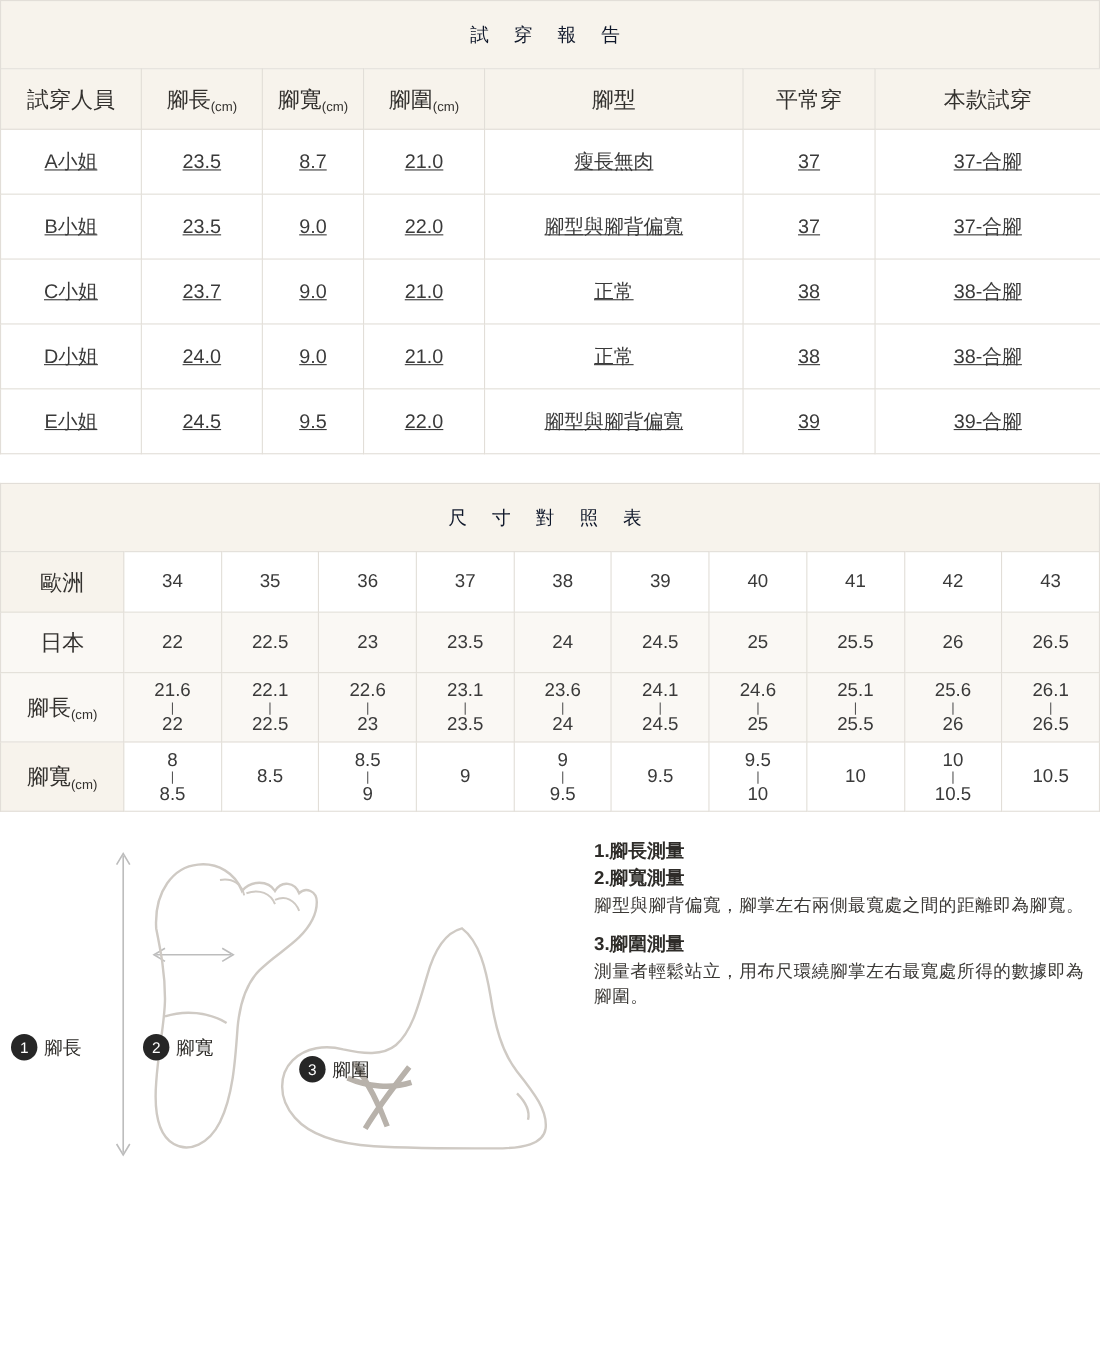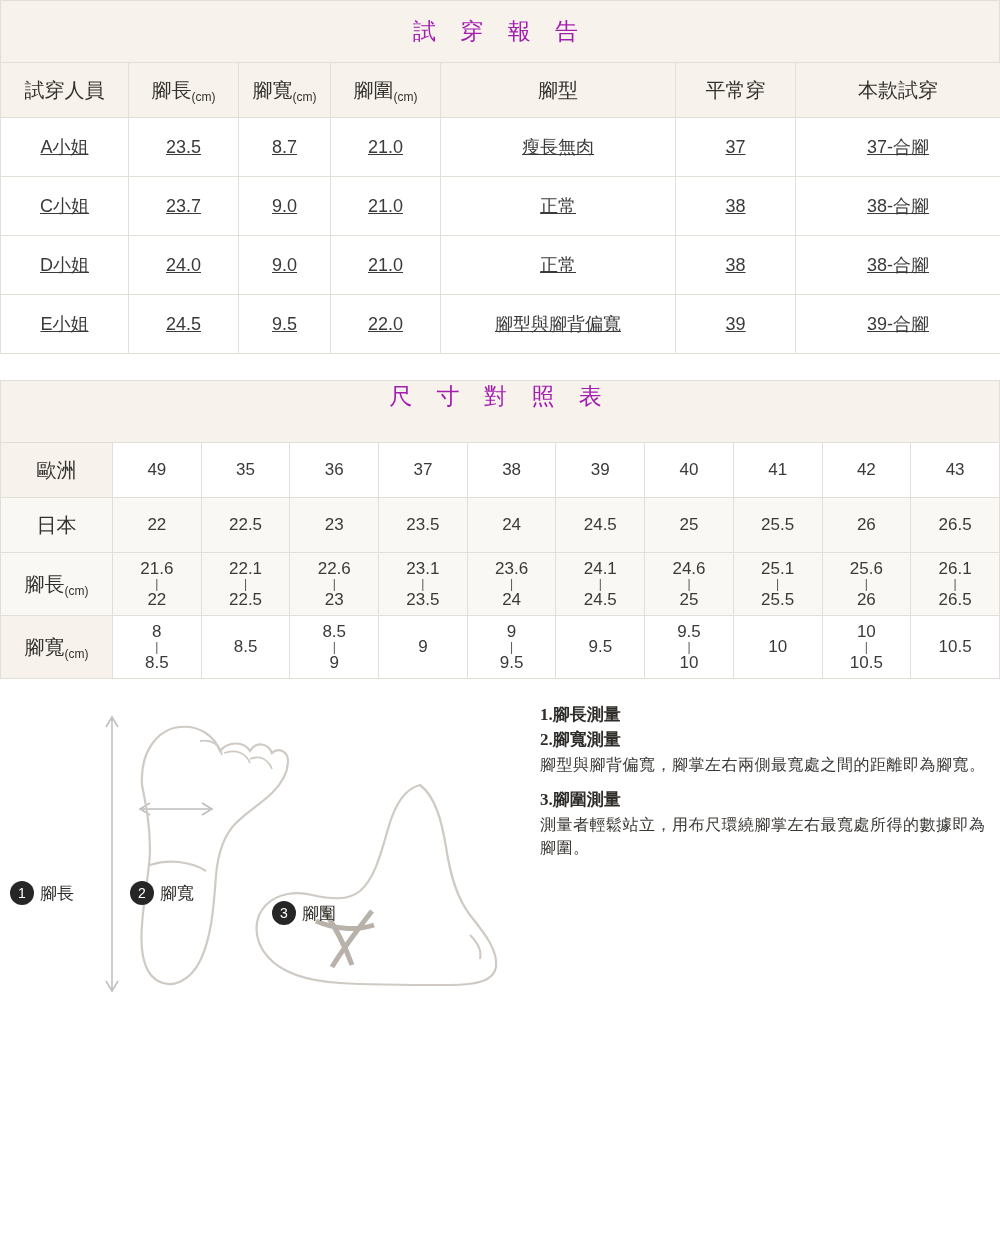--- a/index.html
+++ b/index.html
@@ -30,23 +30,23 @@
   td, th {
     border: 1px solid #e2ded8;
     text-align: center;
     vertical-align: middle;
     font-weight: normal;
     color: #3a3a3a;
   }
 
   .title-bar {
     background: #f7f3ec;
-    font-size: 23px;
+    font-size: 17px;
     letter-spacing: 9px;
-    color: #a21caf;
+    color: #0f172a;
     height: 62px;
     border: 1px solid #e2ded8;
     border-bottom: none;
   }
 
   
   .report th {
     background: #f7f3ec;
     font-size: 20px;
     height: 52px;
@@ -106,21 +106,20 @@
   .notes {
     width: 460px;
     padding-top: 14px;
     box-sizing: border-box;
   }
   .note-title {
     font-size: 17px;
     font-weight: bold;
     color: #2e2c29;
     margin: 0 0 2px 0;
-    font-family: Liberation Serif, serif;
   }
   .note-body {
     font-size: 16px;
     line-height: 1.45;
     color: #3b3936;
     margin: 0 0 12px 0;
     letter-spacing: 0.5px;
   }
   .badge-row {
     position: absolute;
@@ -175,20 +174,29 @@
       <tr>
         <td>A小姐</td>
         <td>23.5</td>
         <td>8.7</td>
         <td>21.0</td>
         <td>瘦長無肉</td>
         <td>37</td>
         <td>37-合腳</td>
       </tr>
       <tr>
+        <td>B小姐</td>
+        <td>23.5</td>
+        <td>9.0</td>
+        <td>22.0</td>
+        <td>腳型與腳背偏寬</td>
+        <td>37</td>
+        <td>37-合腳</td>
+      </tr>
+      <tr>
         <td>C小姐</td>
         <td>23.7</td>
         <td>9.0</td>
         <td>21.0</td>
         <td>正常</td>
         <td>38</td>
         <td>38-合腳</td>
       </tr>
       <tr>
         <td>D小姐</td>
@@ -206,41 +214,41 @@
         <td>22.0</td>
         <td>腳型與腳背偏寬</td>
         <td>39</td>
         <td>39-合腳</td>
       </tr>
     </tbody>
   </table>
 
   <div class="gap"></div>
 
-  <div class="title-bar" style="display:flex;justify-content:center;box-sizing:border-box;">
+  <div class="title-bar" style="display:flex;align-items:center;justify-content:center;box-sizing:border-box;">
     <span>尺 寸 對 照 表</span>
   </div>
   <table class="sizechart">
     <colgroup>
       <col style="width:112px">
       <col>
         <col>
         <col>
         <col>
         <col>
         <col>
         <col>
         <col>
         <col>
         <col>
     </colgroup>
     <tbody>
       <tr>
         <th>歐洲</th>
-        <td>49</td>
+        <td>34</td>
         <td>35</td>
         <td>36</td>
         <td>37</td>
         <td>38</td>
         <td>39</td>
         <td>40</td>
         <td>41</td>
         <td>42</td>
         <td>43</td>
       </tr>

